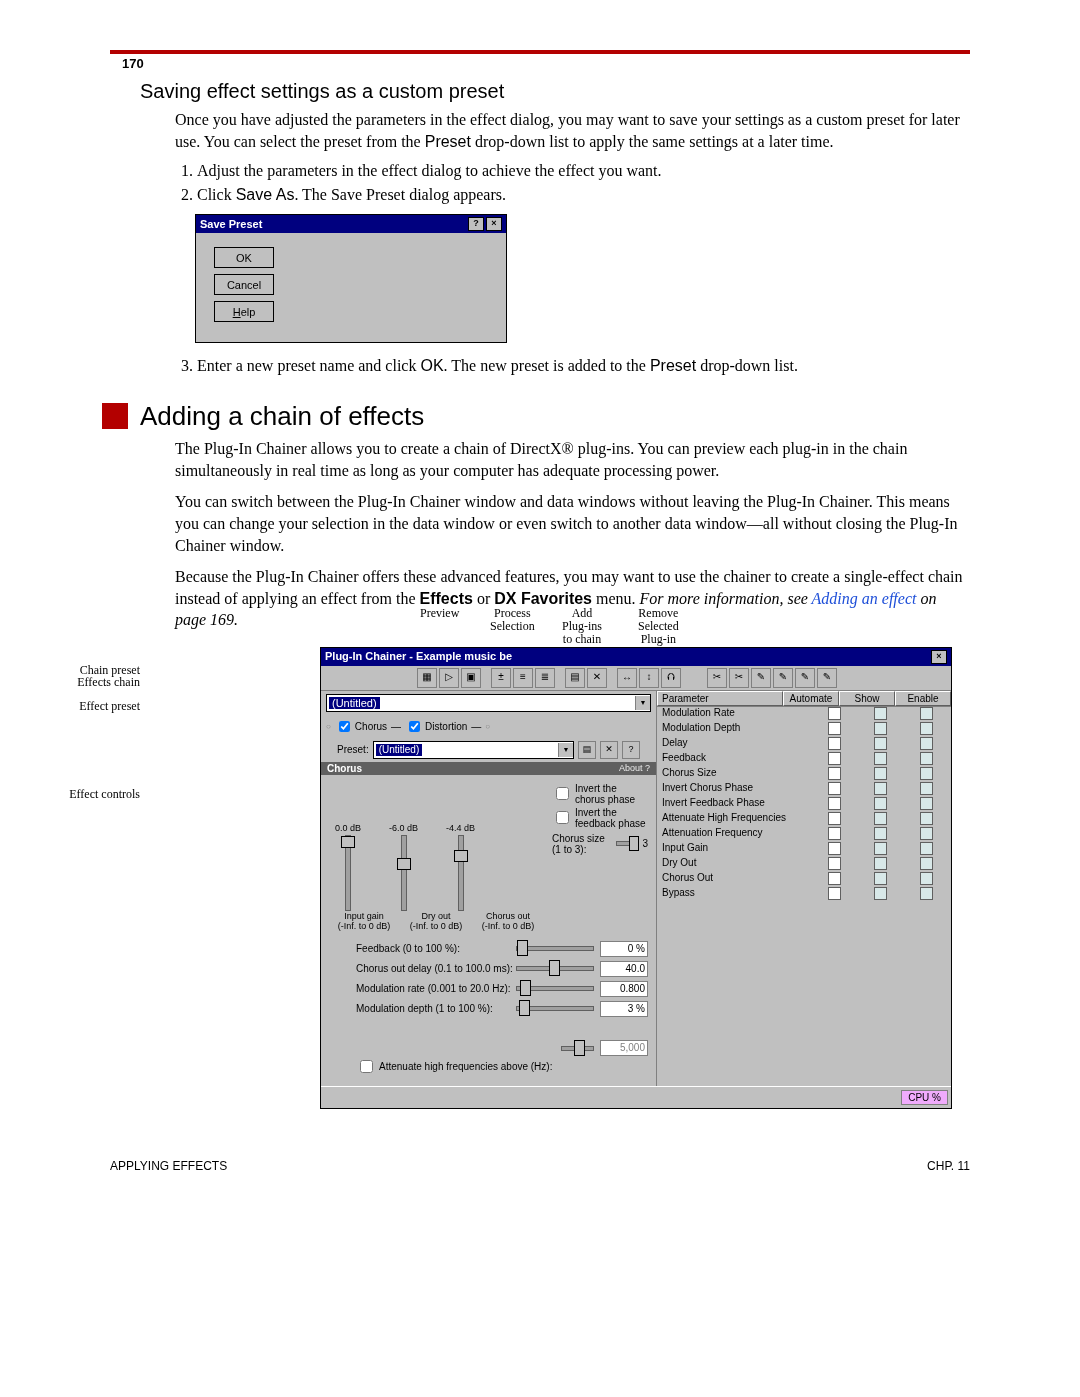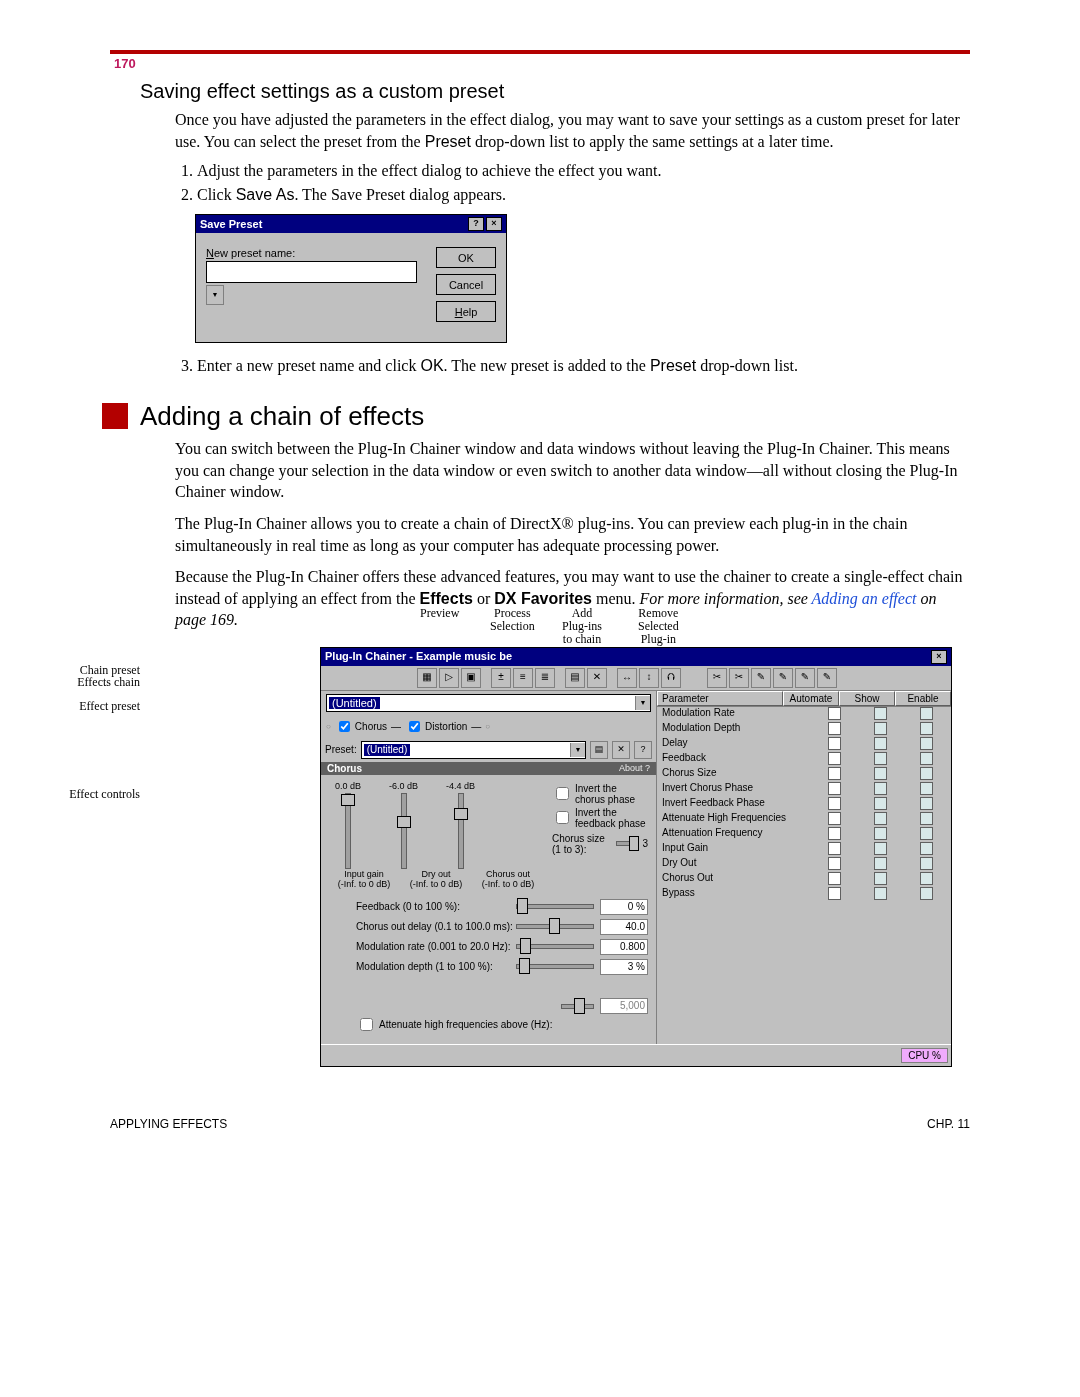--- a/index.html
+++ b/index.html
@@ -14,26 +14,26 @@
     margin: 50px auto;
     position: relative;
   }
   .pagerule {
     height: 4px;
     background: #b30000;
     position: relative;
   }
   .pagenum-box {
     position: absolute;
-    left: 4px;
+    left: 12px;
     top: 6px;
     font-family: Helvetica, Arial, sans-serif;
     font-weight: bold;
     font-size: 13px;
-    color: #be185d;
+    color: #000000;
   }
   h2.sub {
     font-family: Helvetica, Arial, sans-serif;
     font-weight: normal;
     font-size: 20px;
     margin: 26px 0 6px 30px;
   }
   .body-indent {
     margin: 4px 0 10px 65px;
     line-height: 1.35;
@@ -193,39 +193,39 @@
   }
   .combo .dd { width: 14px; height: 14px; background: #c0c0c0; border-left: 1px solid #808080; text-align: center; font-size: 7px; line-height: 14px; }
   .chain-row {
     padding: 3px 5px; display: flex; gap: 4px; align-items: center;
     font-size: 10px;
   }
   .chain-row .dot { color: #808080; font-size: 8px; }
   .chain-row label { display: flex; align-items: center; gap: 2px; }
   .chain-row input[type=checkbox] { width: 11px; height: 11px; }
   .preset-row {
-    padding: 3px 4px; display: flex; align-items: center; gap: 4px;
+    padding: 3px 16px; display: flex; align-items: center; gap: 4px;
     font-size: 10px;
   }
   .preset-row .combo { flex: 1; }
   .mini-btn {
     width: 16px; height: 16px;
     border: 1px solid #808080; background: #c0c0c0;
     font-size: 9px; text-align: center; line-height: 14px;
   }
   .fx-header {
     background: #606060; color: #fff;
     padding: 1px 6px; font-weight: bold; font-size: 10px;
     display: flex; justify-content: space-between;
   }
   .fx-header .about { font-weight: normal; color: #e8e8e8; font-size: 9px; }
   .fx-body { padding: 6px 8px; }
   .sliders-row { display: flex; gap: 28px; padding: 0 6px; }
   .vslider { text-align: center; font-size: 9px; }
-  .vslider .num { font-size: 9px; margin-bottom: 2px; }
+  .vslider .num { font-size: 9px; margin-bottom: 2px; margin-top: 42px; }
   .vslider .track {
     width: 4px; height: 74px; background: #a0a0a0;
     border: 1px solid #606060; margin: 0 auto; position: relative;
   }
   .vslider .thumb {
     width: 12px; height: 10px;
     background: #c0c0c0; border: 1px solid #000;
     position: absolute; left: -5px;
   }
   .chk-col { font-size: 10px; margin-left: 9px; }
@@ -312,44 +312,40 @@
 
   <div class="dlg">
     <div class="titlebar">
       <span>Save Preset</span>
       <div class="icons">
         <div>?</div>
         <div>×</div>
       </div>
     </div>
     <div class="body">
-      <div class="left">
-        <span><u>N</u><span>ew preset name:</span></span><br>
-        <input type="text" style=""><span class="arrow">▼</span>
-      </div>
       <div class="btns">
         <button>OK</button>
         <button>Cancel</button>
         <button><u>H</u><span>elp</span></button>
       </div>
     </div>
   </div>
 
   <ol class="steps" start="3">
     <li>
       <span>Enter a new preset name and click </span><span class="ui-font">OK</span><span>. The new preset is added to the </span><span class="ui-font">Preset</span><span> drop-down list.</span>
     </li>
   </ol>
 
   <h1 class="major">
     <span class="red-square"></span>
     <span>Adding a chain of effects</span>
   </h1>
+  <p class="body-indent">The Plug-In Chainer allows you to create a chain of DirectX® plug-ins. You can preview each plug-in in the chain simultaneously in real time as long as your computer has adequate processing power.</p>
   <p class="body-indent">You can switch between the Plug-In Chainer window and data windows without leaving the Plug-In Chainer. This means you can change your selection in the data window or even switch to another data window—all without closing the Plug-In Chainer window.</p>
-  <p class="body-indent">The Plug-In Chainer allows you to create a chain of DirectX® plug-ins. You can preview each plug-in in the chain simultaneously in real time as long as your computer has adequate processing power.</p>
   <p class="body-indent">
     <span>Because the Plug-In Chainer offers these advanced features, you may want to use the chainer to create a single-effect chain instead of applying an effect from the </span><span class="menu-bold">Effects</span><span> or </span><span class="menu-bold">DX Favorites</span><span> menu. </span><span class="italic"><span>For more information, see </span><span class="link">Adding an effect</span><span> on page 169.</span></span>
   </p>
 
   <div class="chainer-wrap">
     <div class="callout-row">
       <div style="left:80px;">Preview</div>
       <div style="left:150px; white-space:pre;">Process
 Selection</div>
       <div style="left:222px; white-space:pre;">Add

